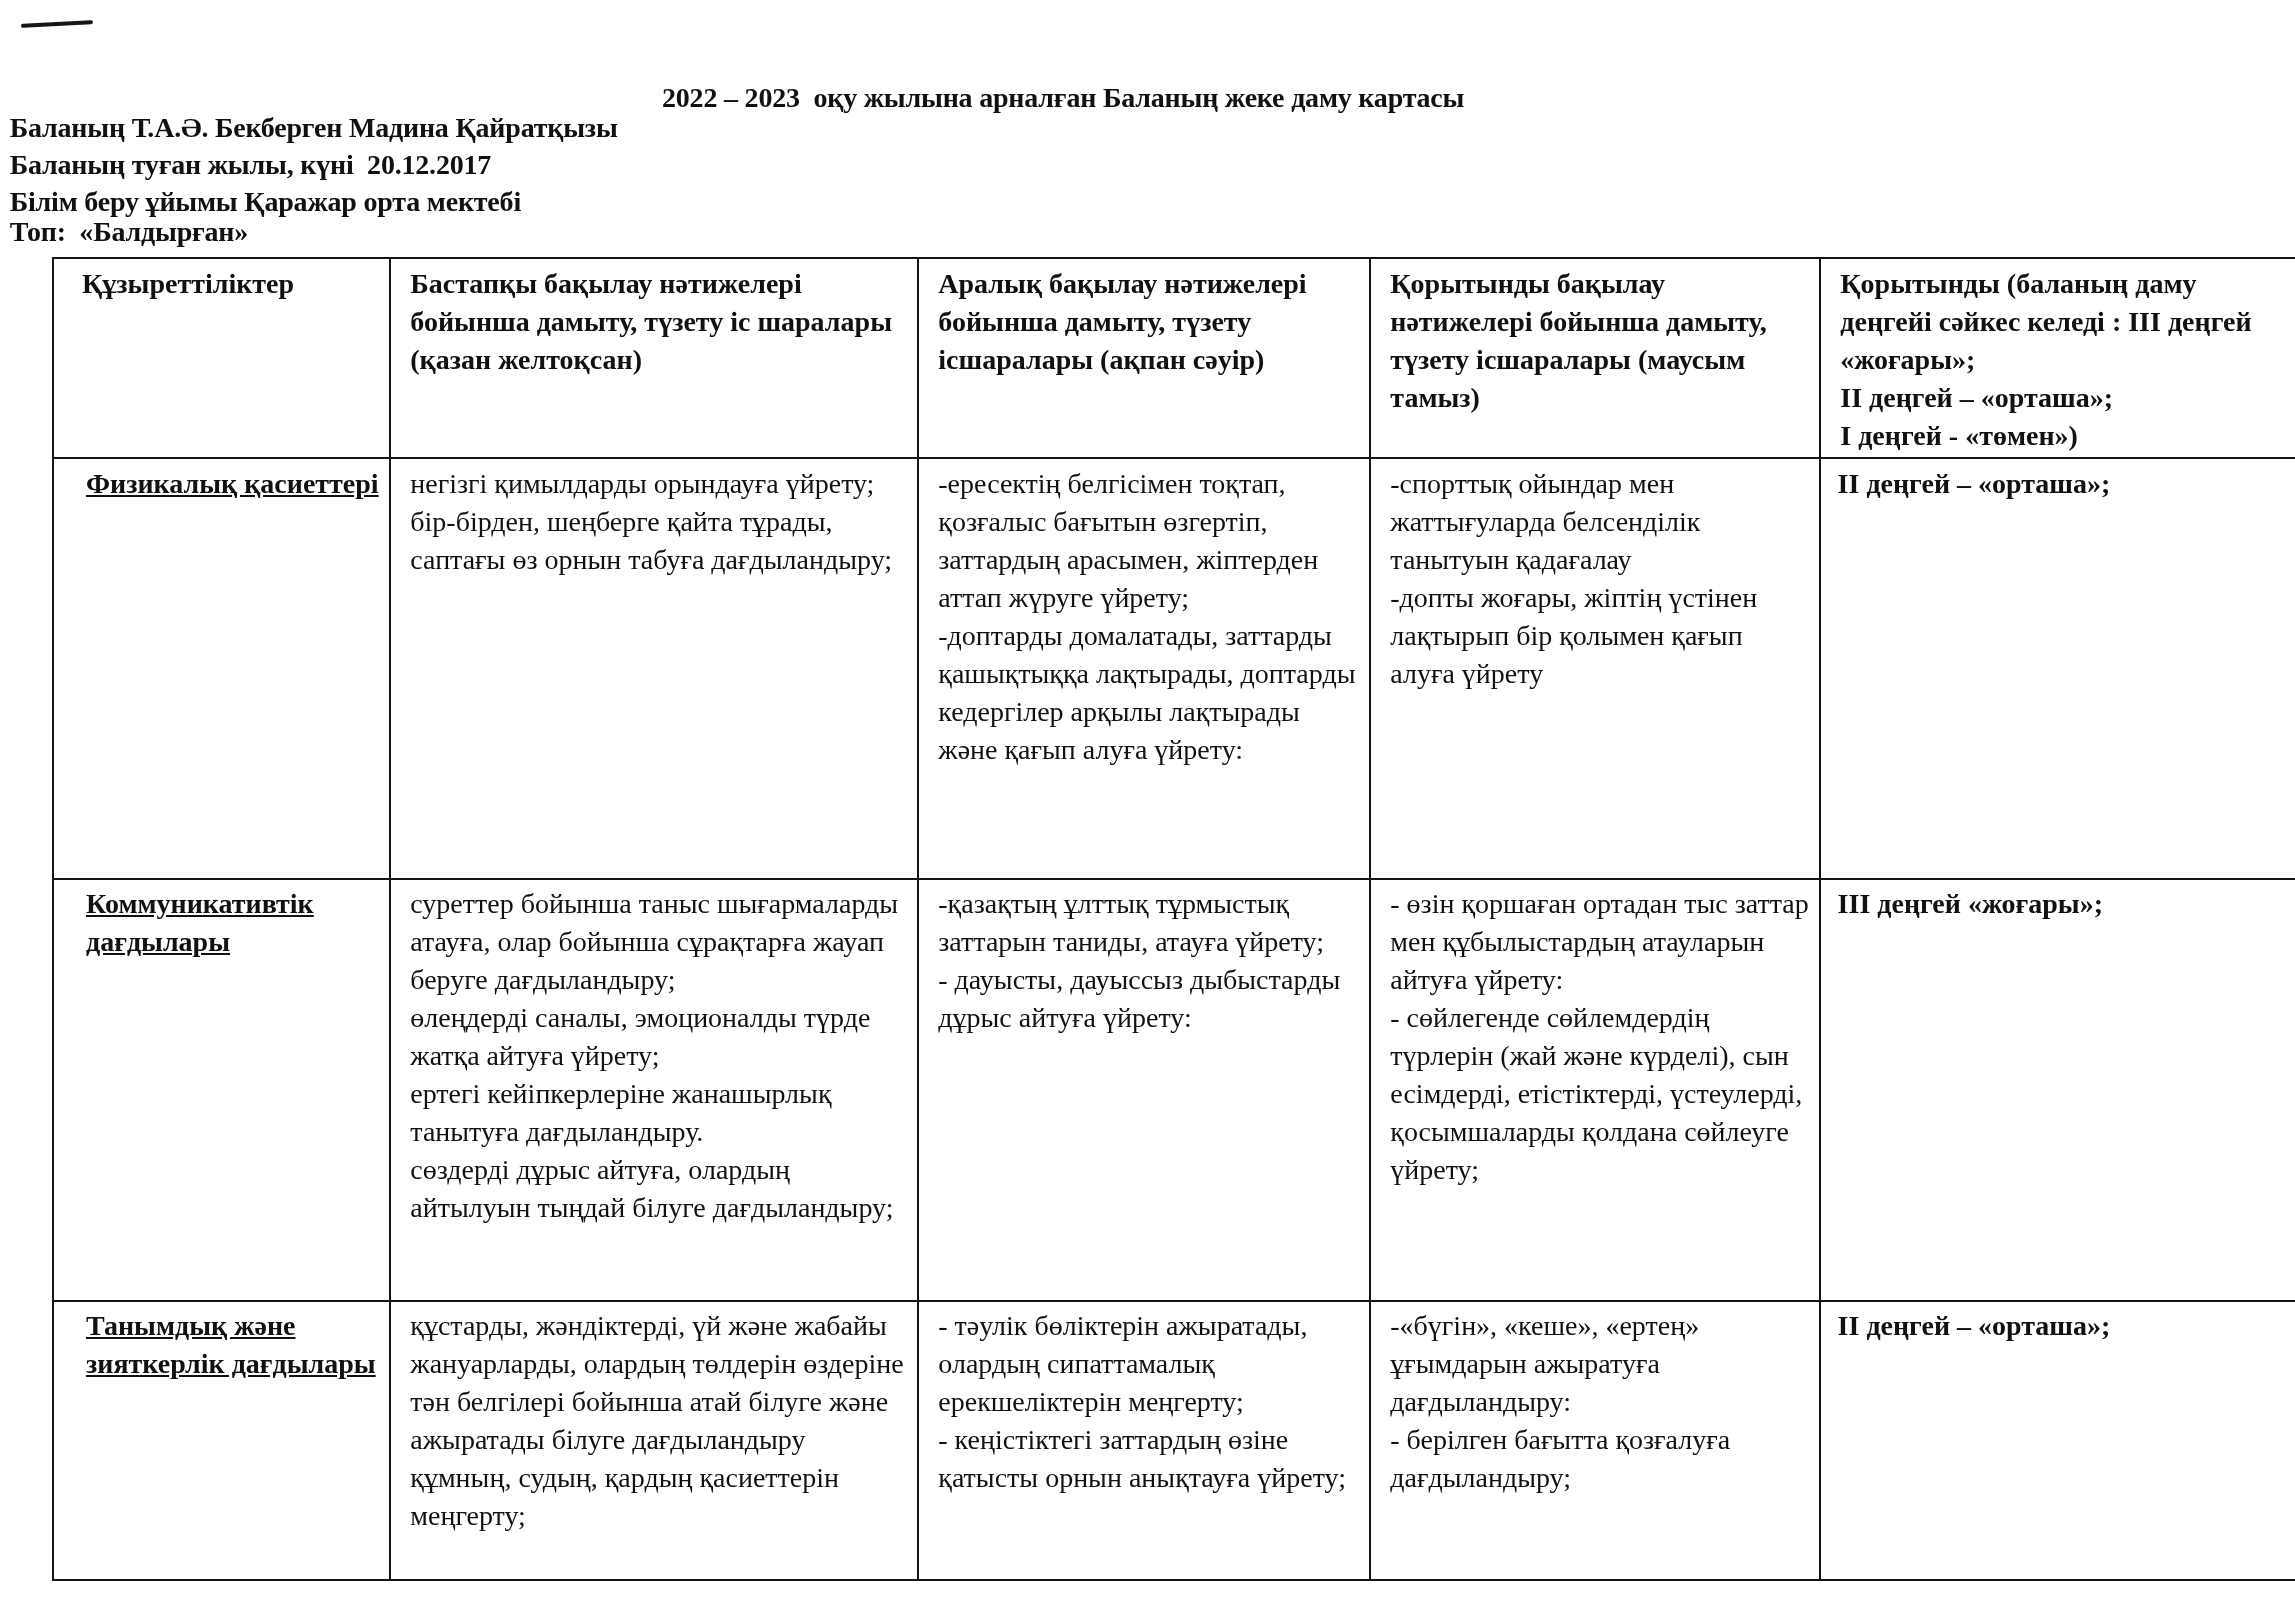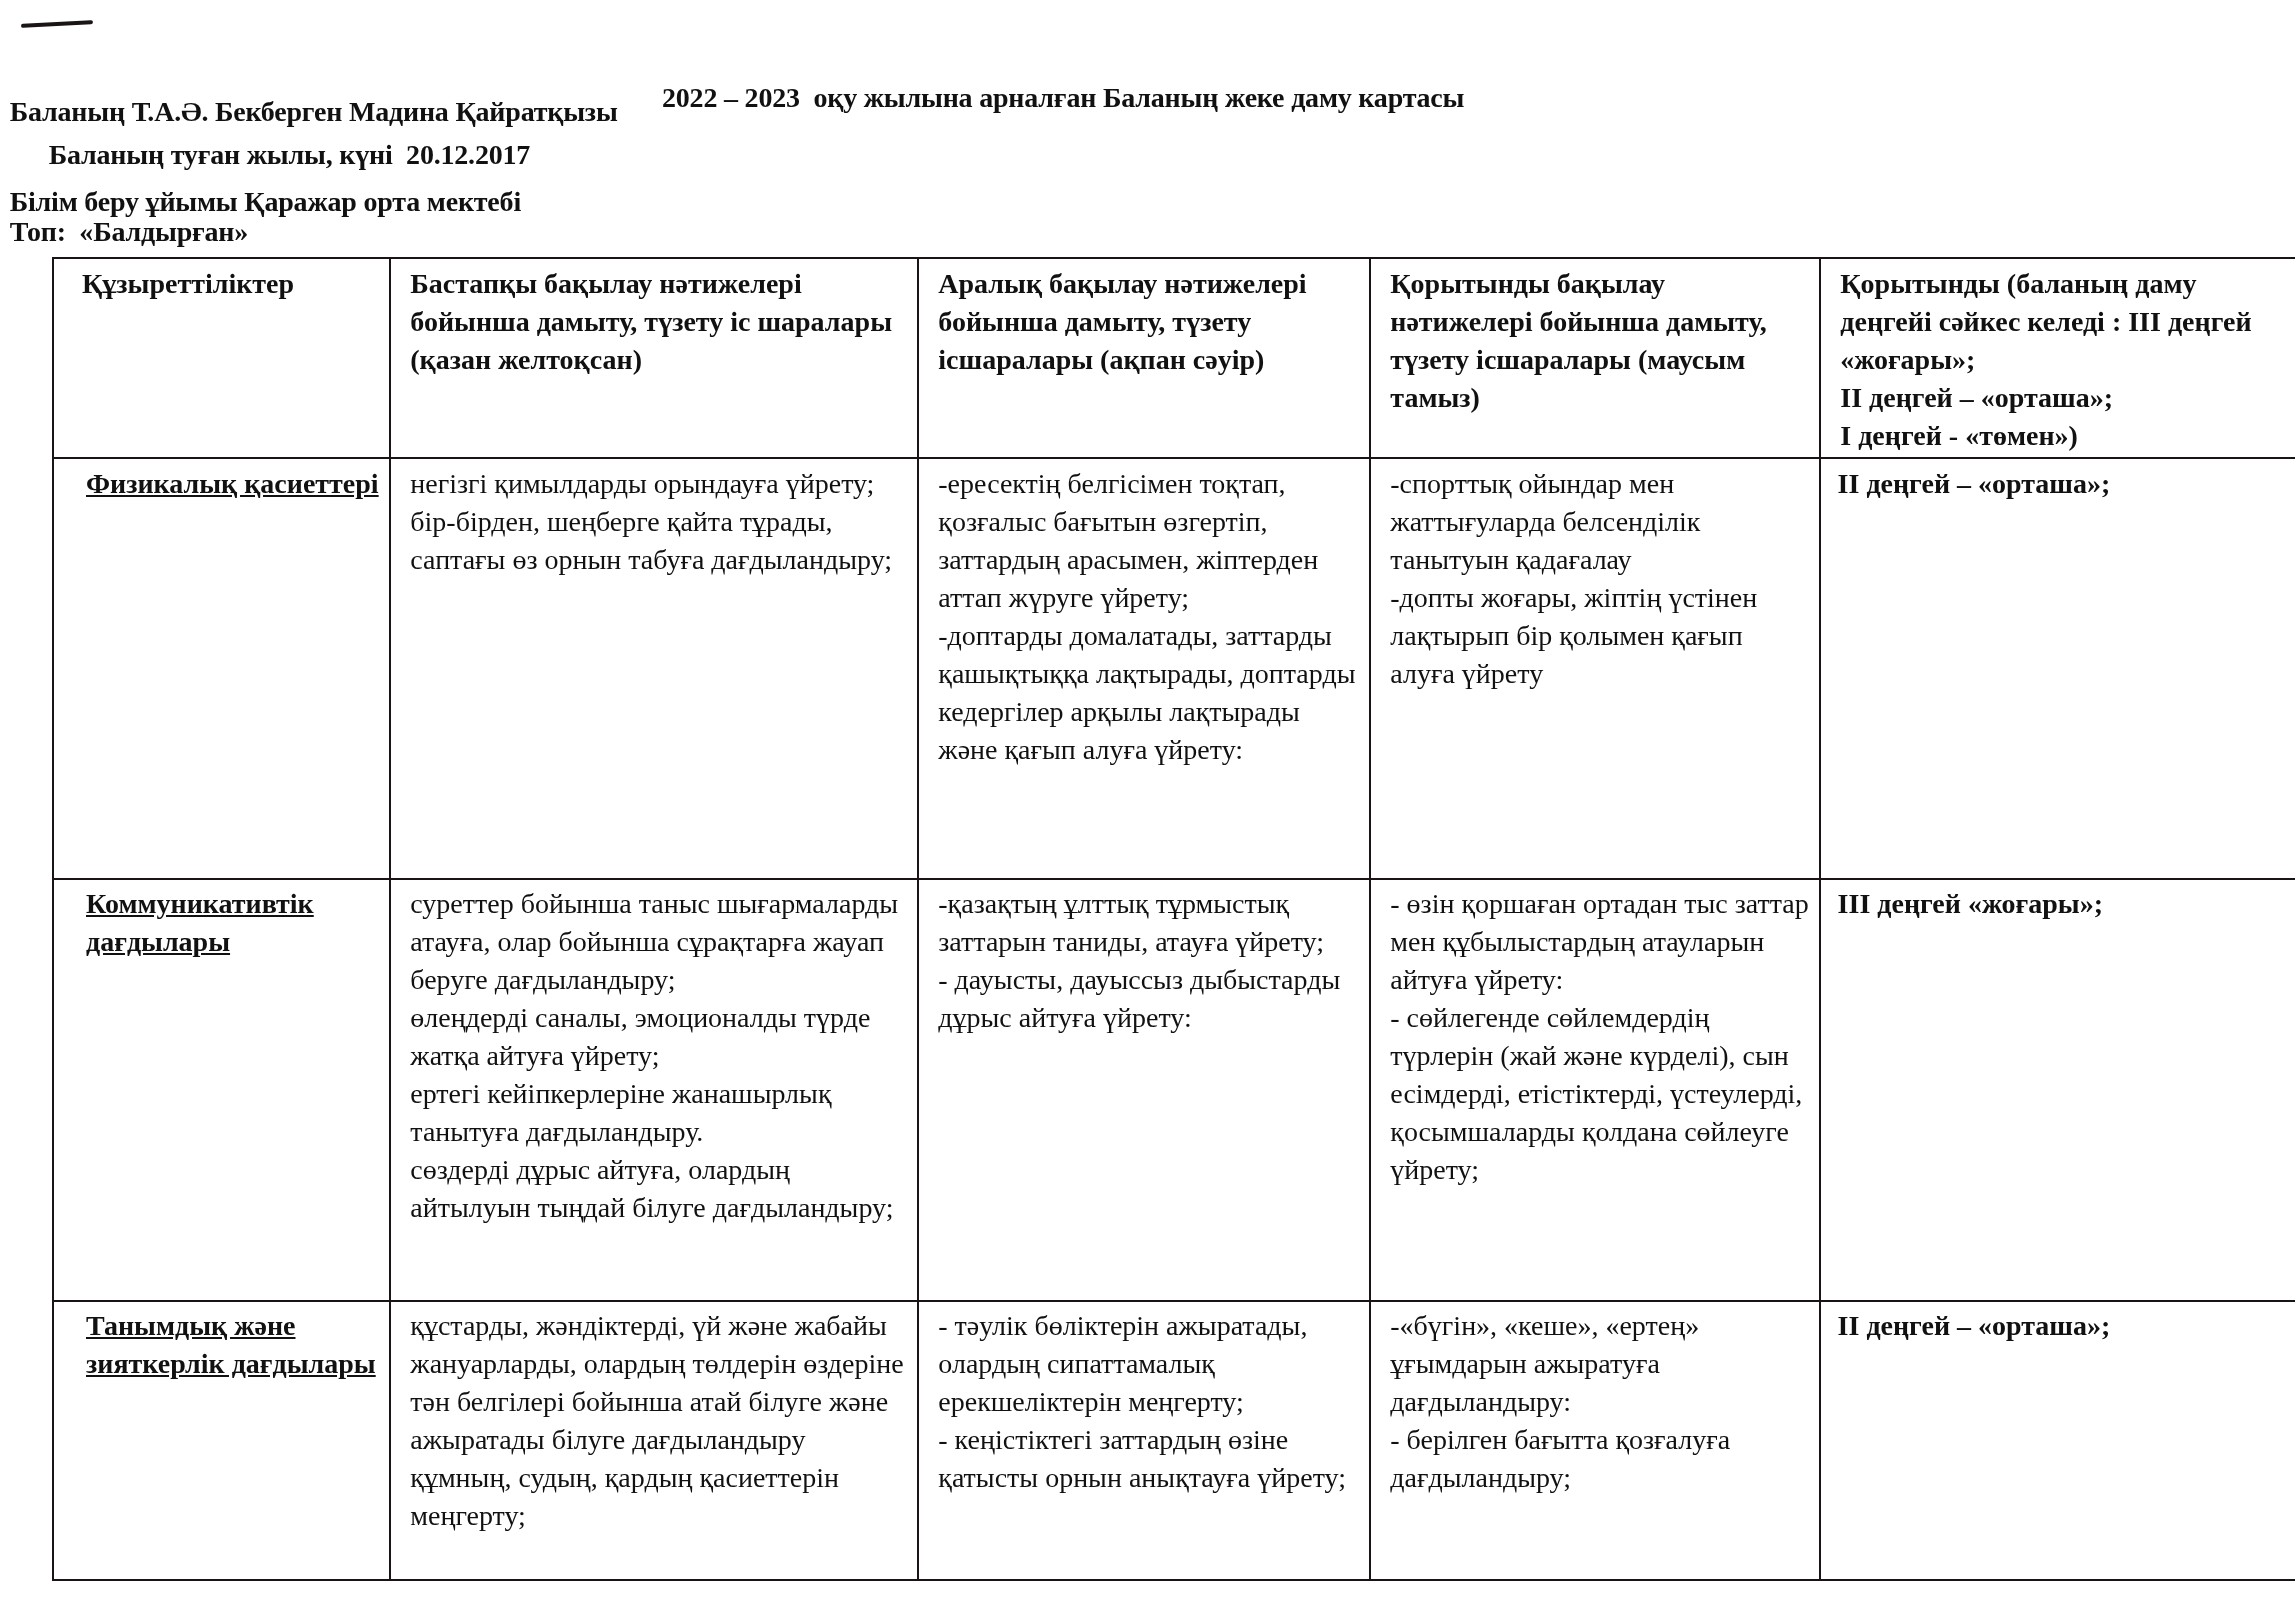--- a/index.html
+++ b/index.html
@@ -36,22 +36,22 @@
     margin-top: 12px;
   }
   .meta {
     position: absolute;
     left: 9.7px;
     font-size: 28px;
     font-weight: bold;
     white-space: pre;
     letter-spacing: -0.2px;
   }
-  .meta.l1 { top: 96px; }
-  .meta.l2 { top: 139px; margin-left: 39px; }
+  .meta.l1 { top: 112px; }
+  .meta.l2 { top: 149px; }
   .meta.l3 { top: 186px; }
   .meta.l4 { top: 216px; }
 
   table.card {
     position: absolute;
     left: 52px;
     top: 257px;
     width: 2249px;
     border-collapse: collapse;
     table-layout: fixed;

